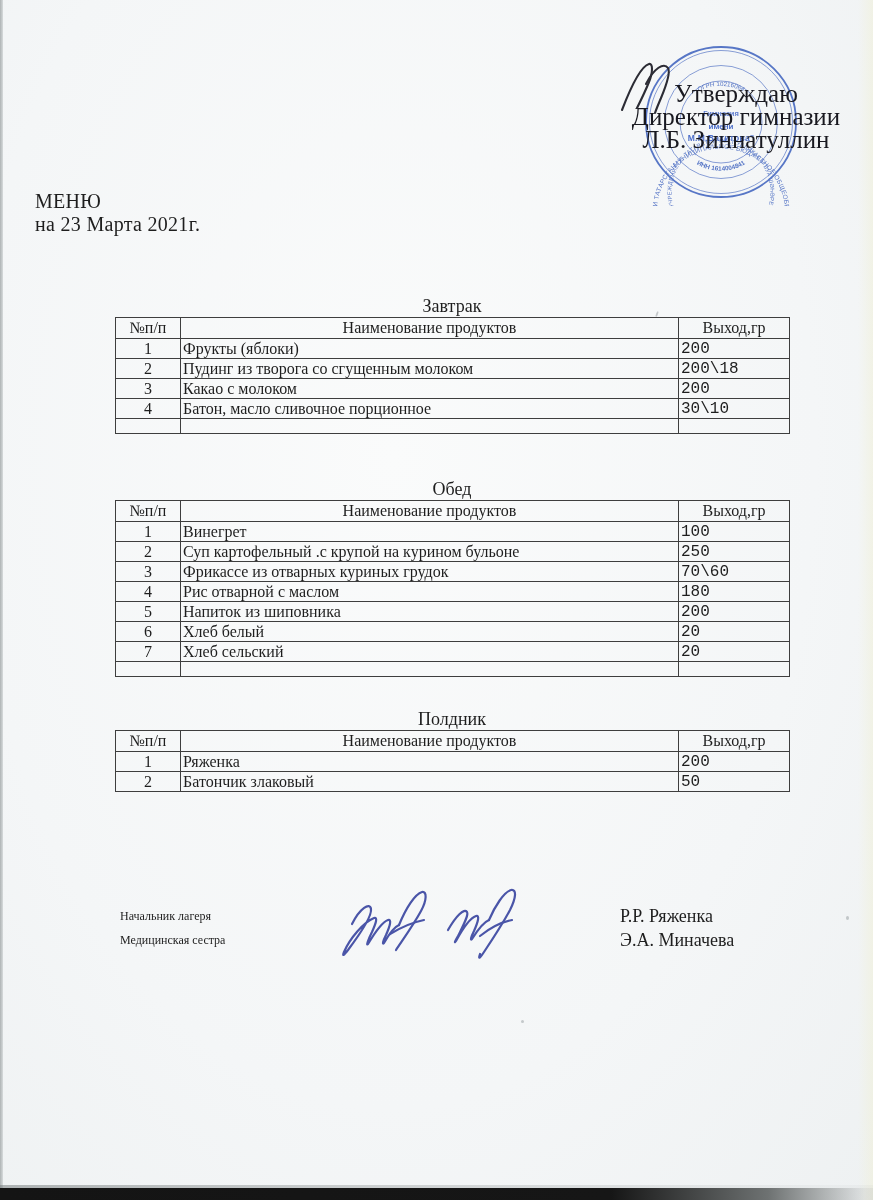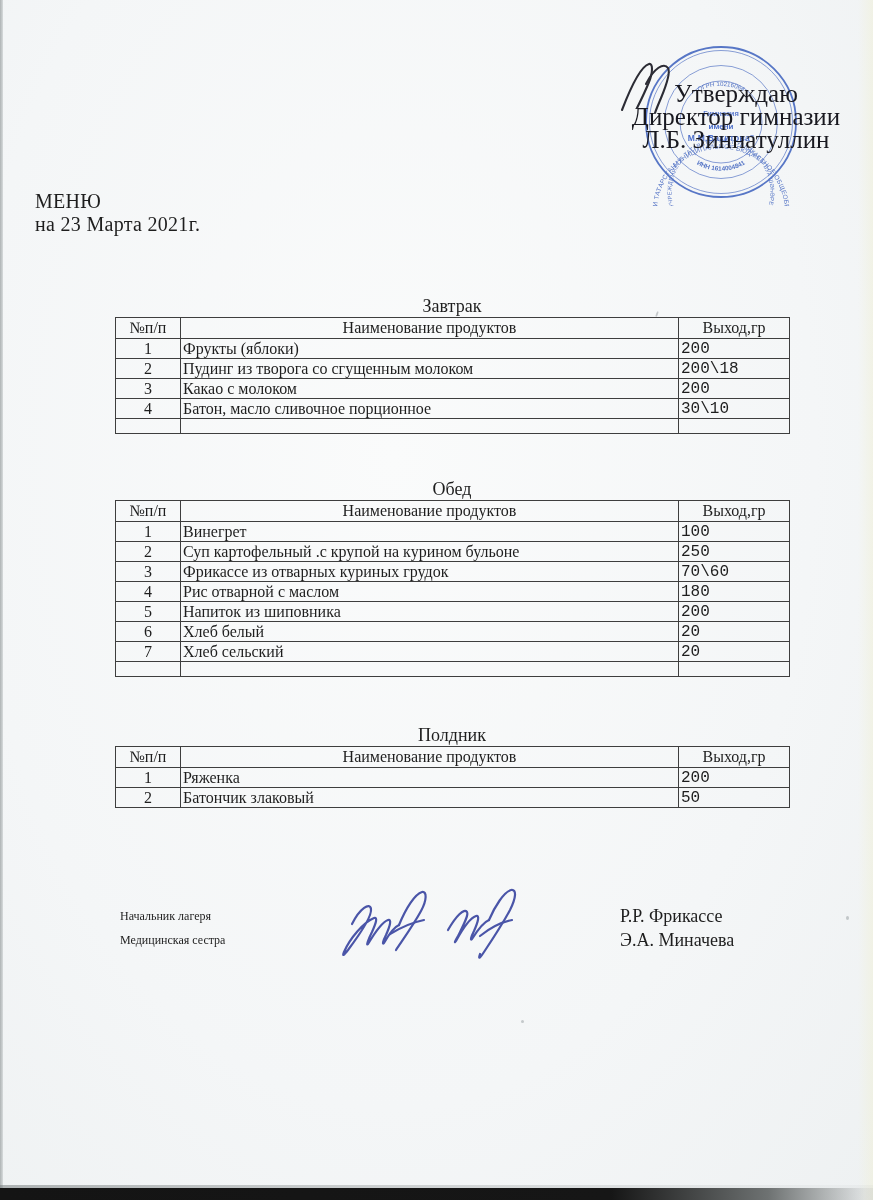--- a/index.html
+++ b/index.html
@@ -28,21 +28,21 @@
     text-align:center;font-size:25px;line-height:23px;color:#191920;}
 
   
   .stamp{position:absolute;left:639px;top:42px;width:164px;height:164px;z-index:1;opacity:.92;}
 
   
   .director-sig{position:absolute;left:616px;top:58px;width:110px;height:62px;z-index:4;}
 
   
   .menu-section{position:absolute;left:115px;width:674px;margin-top:10px;}
-  .sec-0{top:286px}.sec-1{top:469px}.sec-2{top:715px}
+  .sec-0{top:286px}.sec-1{top:469px}.sec-2{top:699px}
   .menu-heading{text-align:center;font-size:18px;line-height:20px;margin:0 0 1px 0;}
   table.menu-table{border-collapse:collapse;width:674px;table-layout:fixed;
     font-size:16px;color:#1e1e1e;}
   table.menu-table th, table.menu-table td{
     border:1.4px solid #3e3e3e;font-weight:normal;padding:0 2px;overflow:hidden;white-space:nowrap;}
   table.menu-table th{height:20px;text-align:center;}
   table.menu-table td{height:19px;}
   td.cell-num{text-align:center;}
   td.cell-product{text-align:left;padding-left:9px;}
   td.cell-portion{font-family:Liberation Mono, monospace;}
@@ -265,17 +265,17 @@
       <path d="M22,46 C30,30 40,24 41,31 C42,38 30,56 18,72 C14,77 12,79 14,74 C20,60 34,44 44,40 C48,39 46,45 42,54 C38,62 36,68 38,66 C44,56 52,44 58,42 C62,41 60,48 56,57 C53,63 52,67 54,65 C58,58 64,49 69,47"></path>
       <path d="M69,47 C76,30 85,16 92,14 C97,13 97,22 91,33 C84,46 74,60 66,72"></path>
       <path d="M60,56 C70,50 84,44 94,42"></path>
       <path d="M118,52 C126,38 134,30 137,34 C139,37 133,48 128,58 C125,63 124,66 126,63 C132,52 140,40 146,38 C150,37 148,44 144,53 C141,59 140,63 142,61 C147,53 154,44 159,42"></path>
       <path d="M159,42 C165,28 174,14 181,12 C187,11 186,20 180,32 C172,47 162,62 154,74 C150,80 148,82 150,76"></path>
       <path d="M150,58 C160,50 172,44 182,42"></path>
     </g>
   </svg>
 
   <div class="sig-names">
-    <div>Р.Р. Фрикассе</div>
+    <div>Р.Р. Ряженка</div>
     <div>Э.А. Миначева</div>
   </div>
 
 </div>
 
 </body></html>

